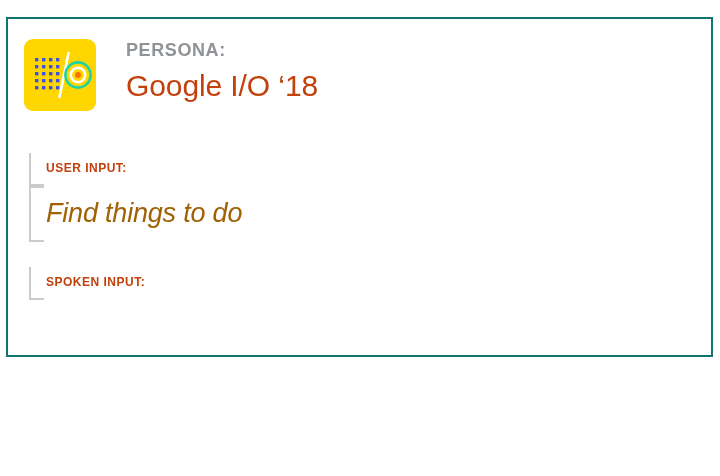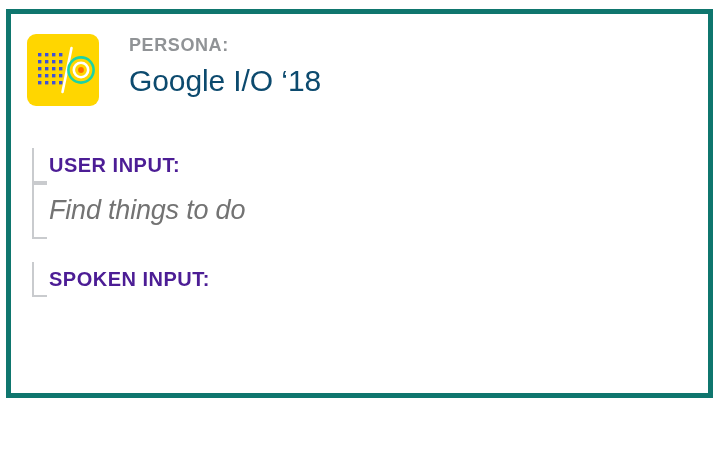--- a/index.html
+++ b/index.html
@@ -17,25 +17,25 @@
     width: 720px;
     height: 476px;
     background: #ffffff;
     overflow: hidden;
   }
 
   
   #card {
     position: absolute;
     left: 6px;
-    top: 9px;
+    top: 17px;
     width: 707px;
-    height: 389px;
+    height: 340px;
     box-sizing: border-box;
-    border: 5px solid #0f766e;
+    border: 2px solid #0f766e;
     background: #ffffff;
   }
 
   
   .header {
     position: absolute;
     left: 16px;
     top: 20px;
     display: flex;
     align-items: flex-start;
@@ -62,21 +62,21 @@
     letter-spacing: 0.6px;
     color: #909396;
     line-height: 1;
     margin-bottom: 10px;
   }
 
   .persona-value {
     font-size: 30px;
     font-weight: 400;
     letter-spacing: -0.1px;
-    color: #0c4a6e;
+    color: #c2410c;
     line-height: 1.12;
   }
 
   
   .section {
     position: absolute;
     left: 16px;
     right: 20px;
   }
   .section-user   { top: 134px; }
@@ -112,37 +112,37 @@
     background: #c9cbce;
   }
   .bracket .tick-top    { top: 0; }
   .bracket .tick-bottom { bottom: 0; }
 
   .srow-label {
     padding: 5px 0 6px 22px;
     min-height: 22px;
   }
   .label-text {
-    font-size: 20px;
+    font-size: 12px;
     font-weight: 700;
     letter-spacing: 0.5px;
-    color: #4c1d95;
+    color: #c2410c;
     line-height: 1.2;
     white-space: nowrap;
     margin-top: 20px;
   }
 
   .srow-body {
     padding: 8px 0 10px 22px;
   }
   .body-text {
     font-size: 27px;
     font-style: italic;
     font-weight: 400;
-    color: #737373;
+    color: #a16207;
     line-height: 1.42;
     letter-spacing: -0.2px;
   }
 
   
   .logo-svg { display: block; width: 72px; height: 72px; }
 </style>
 </head>
 <body>
 

